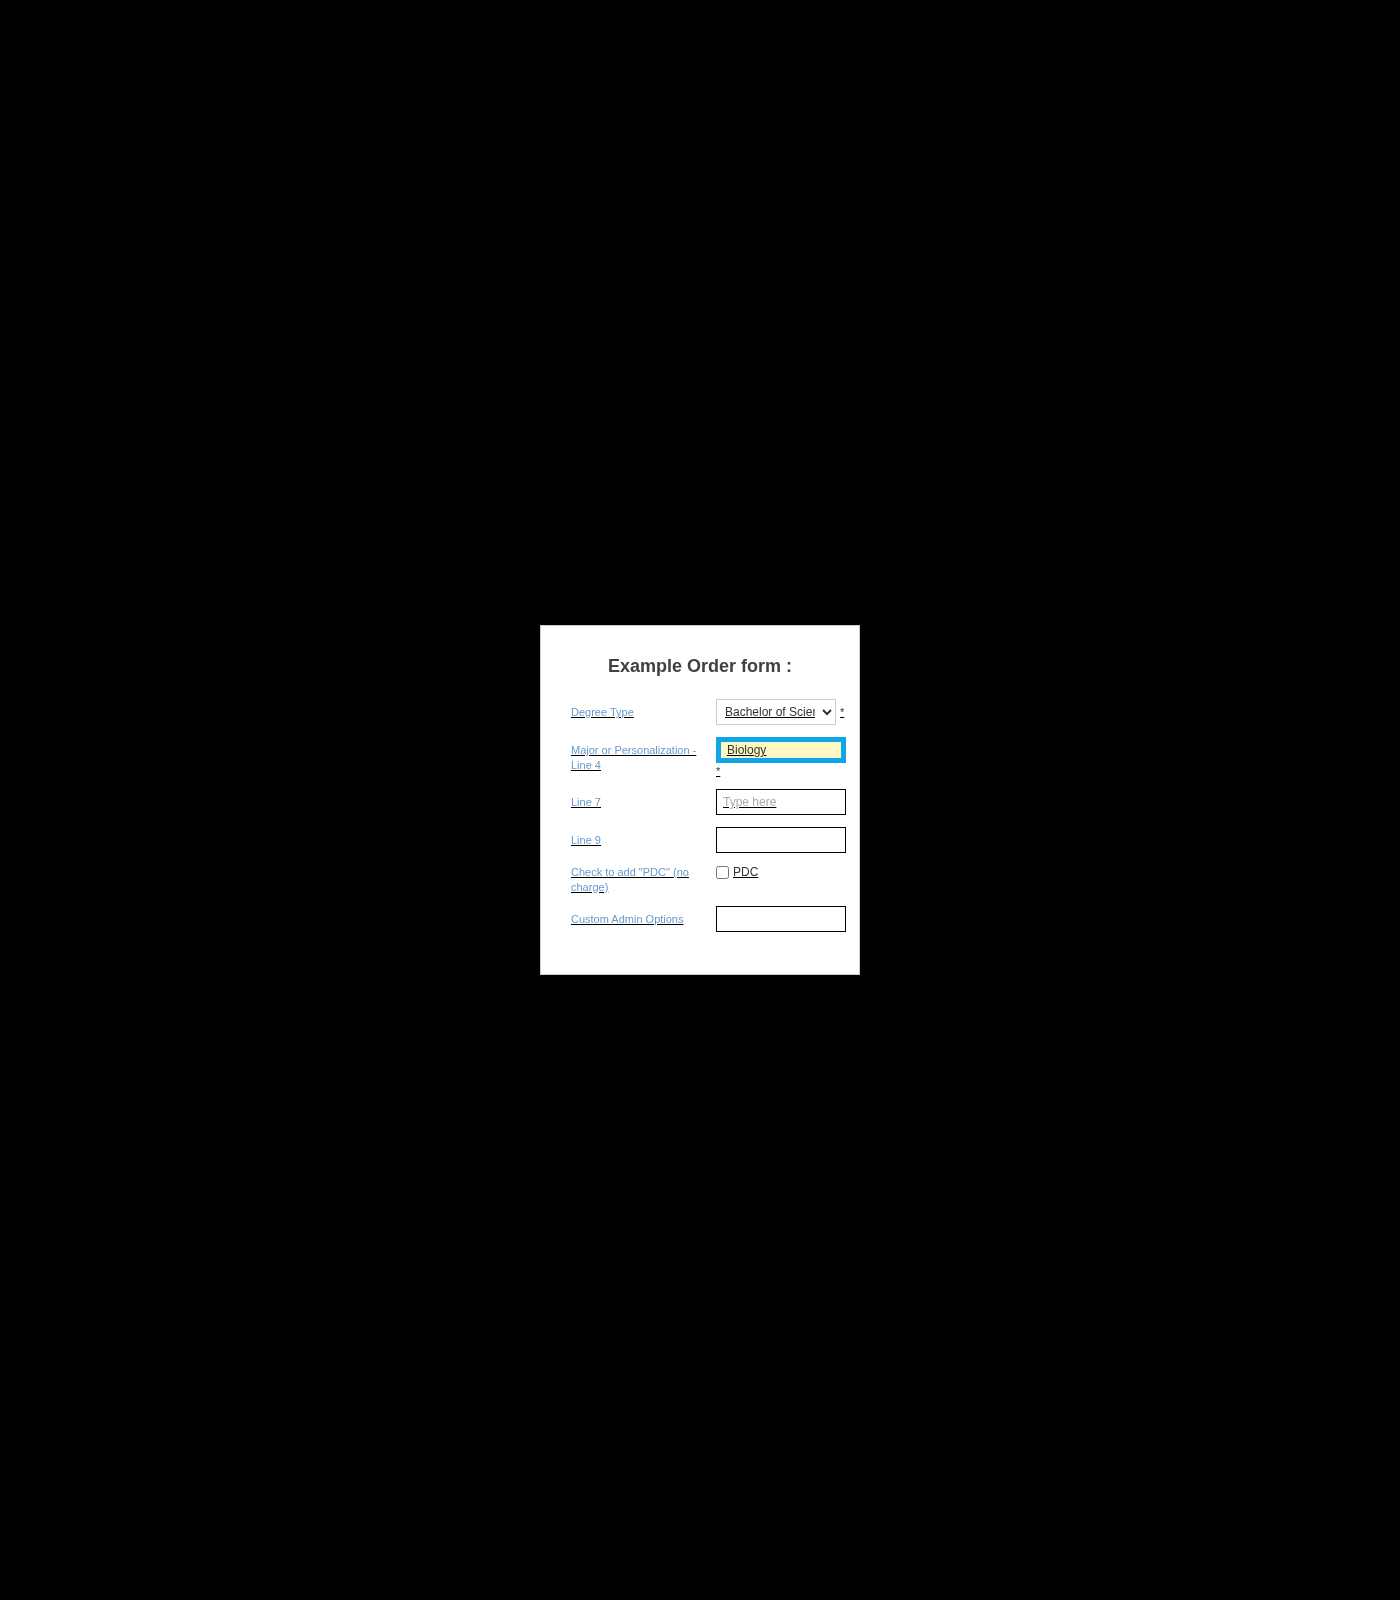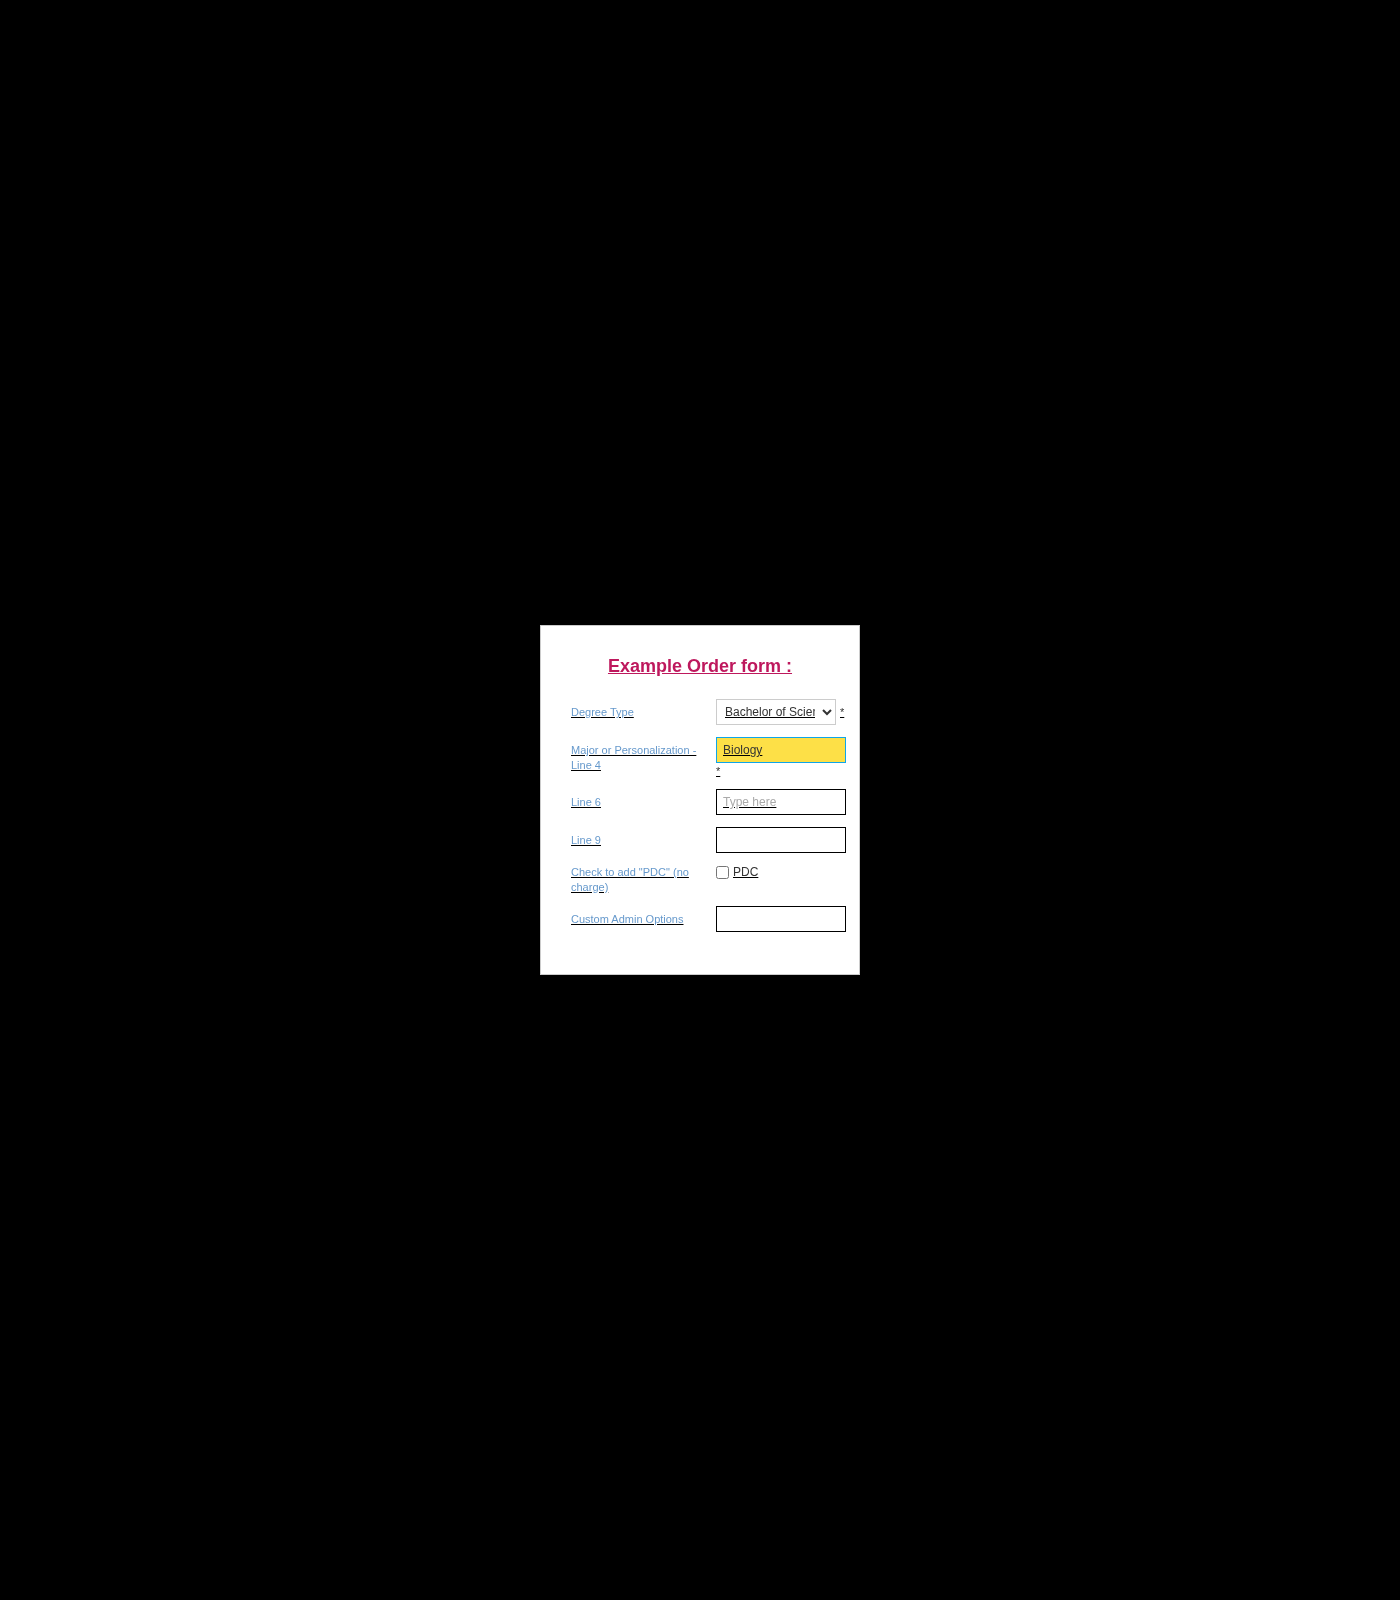--- a/index.html
+++ b/index.html
@@ -21,25 +21,24 @@
     .form-container {
       background: #fff;
       border: 1px solid #ccc;
       padding: 30px 30px 30px 30px;
       width: 320px;
       position: relative;
     }
 
     .form-title {
       text-align: center;
-      color: #be185d;
+      color: #404040;
       font-size: 18px;
       font-weight: bold;
       margin-bottom: 22px;
-      text-decoration: underline;
     }
 
     .form-row {
       display: flex;
       align-items: flex-start;
       margin-bottom: 12px;
       text-decoration: underline;
     }
 
     .form-label {
@@ -118,22 +117,22 @@
       width: 13px;
       height: 13px;
     }
 
     .pdc-text {
       font-size: 12px;
       color: #333;
     }
 
     .line1-field {
-      border: 1px solid #0ea5e9;
-      background: #fde047;
+      border: 5px solid #0ea5e9;
+      background: #fef9c3;
     }
   </style>
 </head>
 <body>
 
 <div class="form-container">
 
   <div class="form-title">Example Order form :</div>
 
   <div class="form-row">
@@ -153,21 +152,21 @@
 
   <div class="form-row">
     <div class="form-label">Major or Personalization - Line 4</div>
     <div class="form-field">
       <input type="text" class="form-input line1-field" value="Biology" style="">
       <span class="required-star">*</span>
     </div>
   </div>
 
   <div class="form-row">
-    <div class="form-label">Line 6</div>
+    <div class="form-label">Line 7</div>
     <div class="form-field">
       <input type="text" class="form-input placeholder-field" placeholder="Type here" style="">
     </div>
   </div>
 
   <div class="form-row">
     <div class="form-label">Line 9</div>
     <div class="form-field">
       <input type="text" class="form-input" style="">
     </div>

